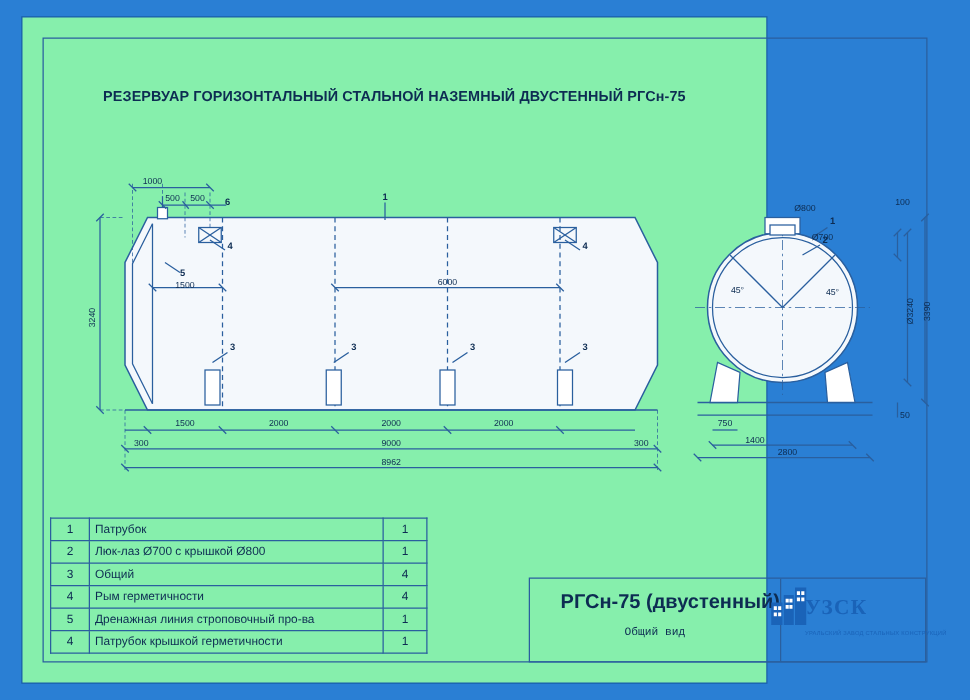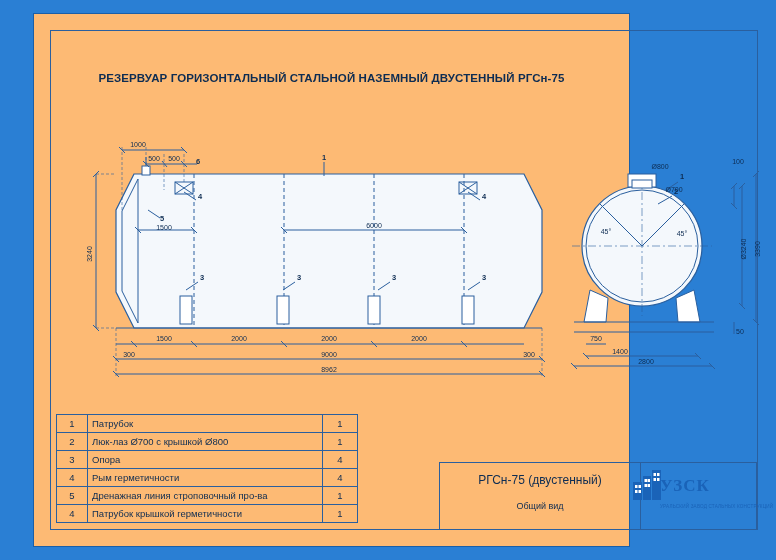--- a/index.html
+++ b/index.html
@@ -4,23 +4,23 @@
 <style>
   html,body{margin:0;padding:0;}
   body{
     width:776px;height:560px;
     background:#2a7fd4;
     font-family:"Liberation Sans", sans-serif;
     overflow:hidden;
   }
   .sheet{
     position:absolute;
-    left:34px;top:14px;
+    left:18px;top:14px;
     width:595px;height:532px;
-    background:#fdba74;
+    background:#86efac;
     box-shadow:0 0 0 1px #1a5fa8;
   }
   .frame{
     position:absolute;
     left:16px;top:16px;
     width:706px;height:498px;
     border:1px solid #2a5f9e;
   }
   .title{
     position:absolute;
@@ -53,25 +53,25 @@
 
   
   .stamp{
     position:absolute;
     left:405px;top:448px;
     width:316px;height:66px;
     border:1px solid #2a5f9e;
   }
   .stamp .l1{
     position:absolute;left:0;top:10px;width:200px;
-    text-align:center;font-size:12px;font-weight:normal;color:#0d2c52;
+    text-align:right;font-size:16px;font-weight:bold;color:#0d2c52;
   }
   .stamp .l2{
     position:absolute;left:0;top:38px;width:200px;
-    text-align:center;font-size:9px;color:#0d2c52;
+    text-align:center;font-size:9px;color:#0d2c52;font-family:Liberation Mono, monospace;
   }
   .stamp .divider{
     position:absolute;left:200px;top:0;bottom:0;width:1px;background:#2a5f9e;
   }
   
   .logo{
     position:absolute;left:598px;top:440px;width:130px;height:64px;
   }
   .logo .word{
     position:absolute;left:28px;top:22px;
@@ -274,21 +274,21 @@
         <td>Патрубок</td>
         <td class="qty">1</td>
       </tr>
       <tr>
         <td class="num">2</td>
         <td>Люк-лаз Ø700 с крышкой Ø800</td>
         <td class="qty">1</td>
       </tr>
       <tr>
         <td class="num">3</td>
-        <td>Опора</td>
+        <td>Общий</td>
         <td class="qty">4</td>
       </tr>
       <tr>
         <td class="num">4</td>
         <td>Рым герметичности</td>
         <td class="qty">4</td>
       </tr>
       <tr>
         <td class="num">5</td>
         <td>Дренажная линия строповочный про-ва</td>

